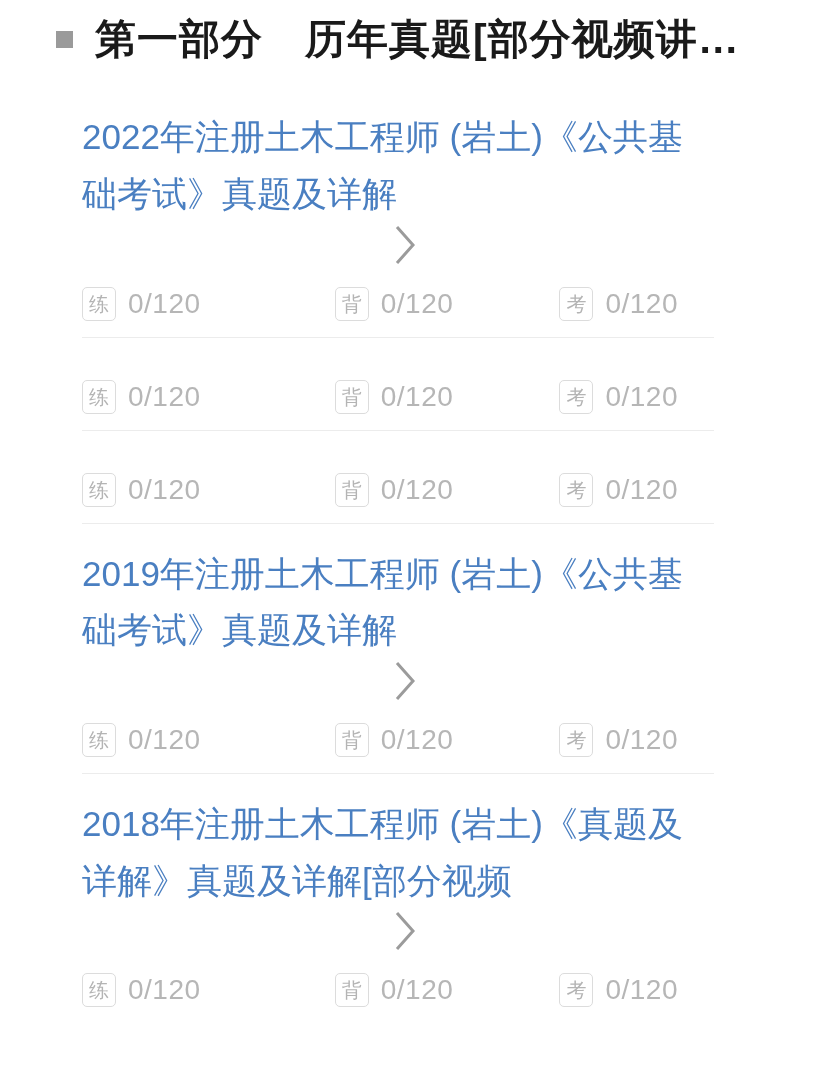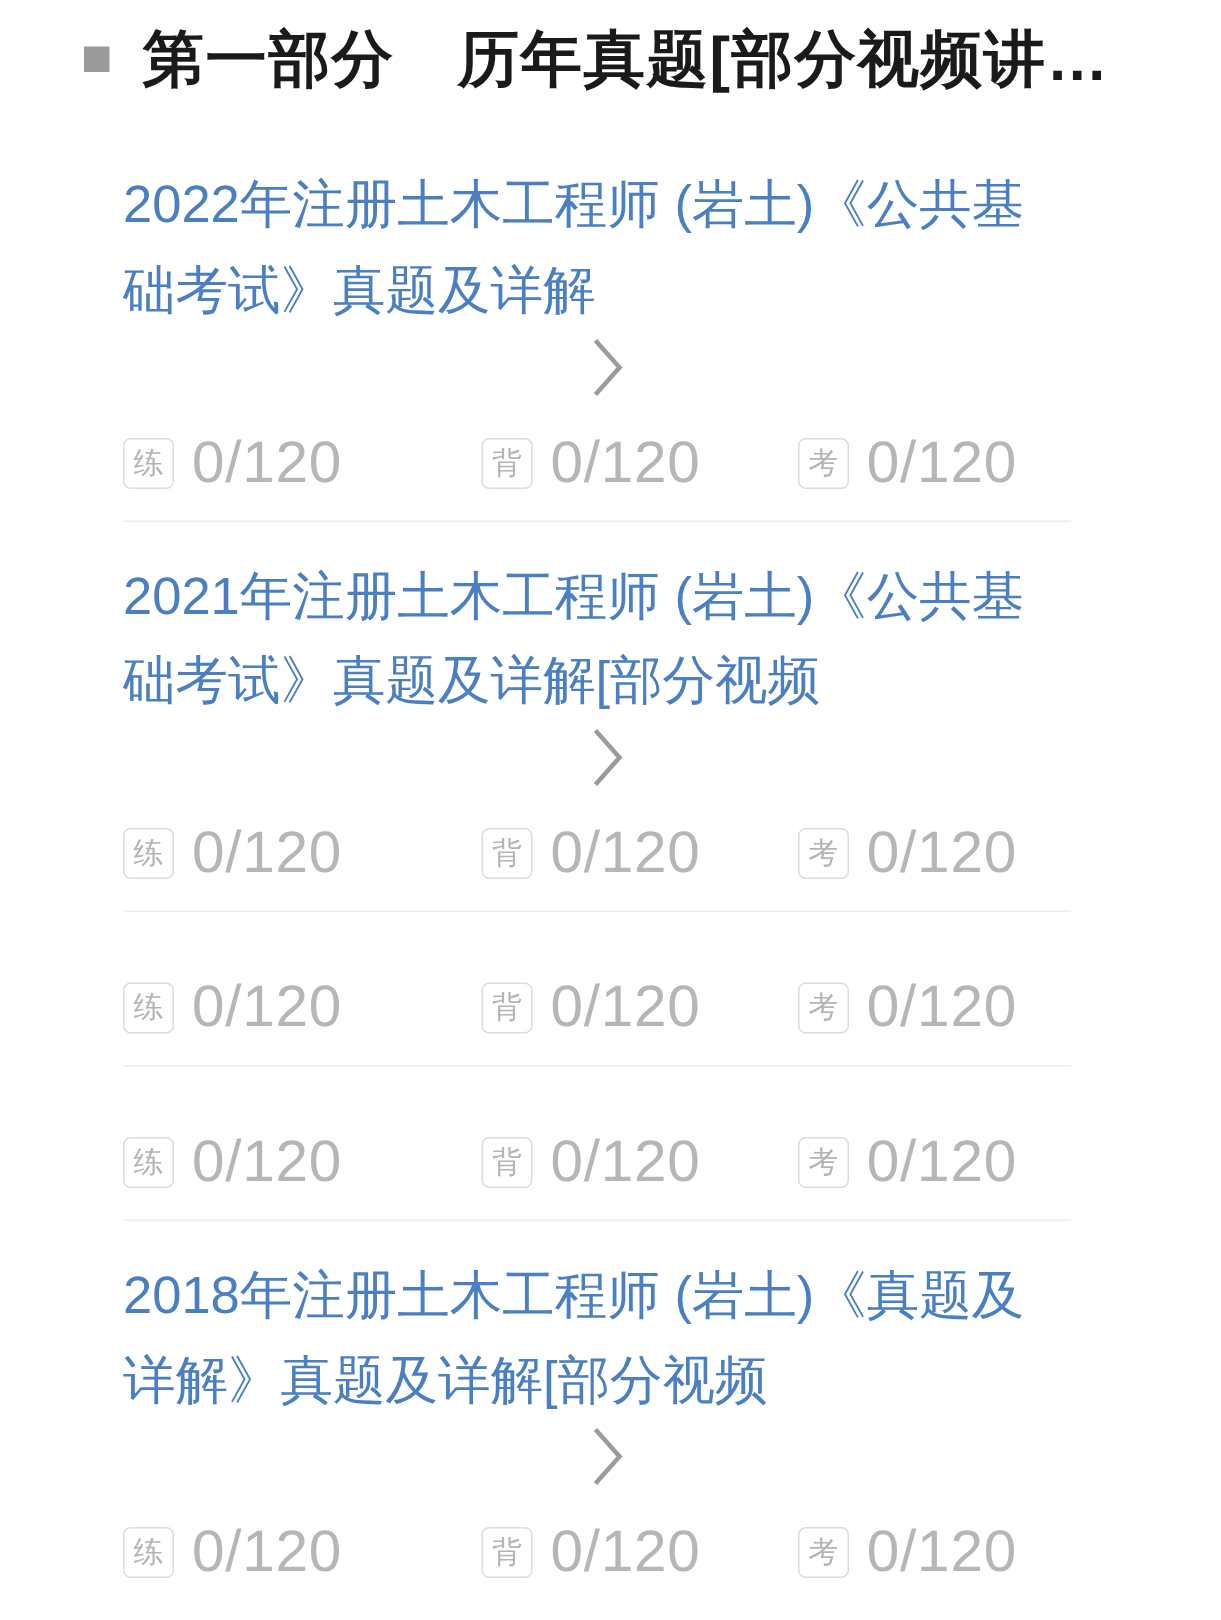--- a/index.html
+++ b/index.html
@@ -122,21 +122,21 @@
     padding: 0 5px;
     border: 1px solid #dcdcdc;
     border-radius: 5px;
     font-size: 20px;
     color: #b4b4b4;
     margin-right: 12px;
     background: #fff;
     line-height: 1;
   }
   .count {
-    font-size: 39px;
+    font-size: 28px;
     color: #b6b6b6;
     letter-spacing: 0.5px;
   }
 </style>
 </head>
 <body>
 
 <div class="page">
   <div class="left-gutter"></div>
   <div class="right-gutter"></div>
@@ -169,62 +169,62 @@
             <span class="count">0/120</span>
           </div>
           <div class="meta-cell c3">
             <span class="tag">考</span>
             <span class="count">0/120</span>
           </div>
         </div>
       </div>
 
       <div class="list-item">
+        <div class="meta-row">
+          <div class="meta-cell c1">
+            <span class="tag">练</span>
+            <span class="count">0/120</span>
+          </div>
+          <div class="meta-cell c2">
+            <span class="tag">背</span>
+            <span class="count">0/120</span>
+          </div>
+          <div class="meta-cell c3">
+            <span class="tag">考</span>
+            <span class="count">0/120</span>
+          </div>
+        </div>
+      </div>
+
+      <div class="list-item">
+        <div class="meta-row">
+          <div class="meta-cell c1">
+            <span class="tag">练</span>
+            <span class="count">0/120</span>
+          </div>
+          <div class="meta-cell c2">
+            <span class="tag">背</span>
+            <span class="count">0/120</span>
+          </div>
+          <div class="meta-cell c3">
+            <span class="tag">考</span>
+            <span class="count">0/120</span>
+          </div>
+        </div>
+      </div>
+
+      <div class="list-item">
         <div class="item-row">
-          <div class="item-title">2021年注册土木工程师 (岩土)《公共基础考试》真题及详解[部分视频</div>
+          <div class="item-title">2019年注册土木工程师 (岩土)《公共基础考试》真题及详解</div>
           <div class="chevron">
             <svg width="26" height="44" viewBox="0 0 26 44" fill="none" stroke="currentColor" stroke-width="3">
               <polyline points="5,4 21,22 5,40"></polyline>
             </svg>
           </div>
         </div>
-        <div class="meta-row">
-          <div class="meta-cell c1">
-            <span class="tag">练</span>
-            <span class="count">0/120</span>
-          </div>
-          <div class="meta-cell c2">
-            <span class="tag">背</span>
-            <span class="count">0/120</span>
-          </div>
-          <div class="meta-cell c3">
-            <span class="tag">考</span>
-            <span class="count">0/120</span>
-          </div>
-        </div>
-      </div>
-
-      <div class="list-item">
-        <div class="meta-row">
-          <div class="meta-cell c1">
-            <span class="tag">练</span>
-            <span class="count">0/120</span>
-          </div>
-          <div class="meta-cell c2">
-            <span class="tag">背</span>
-            <span class="count">0/120</span>
-          </div>
-          <div class="meta-cell c3">
-            <span class="tag">考</span>
-            <span class="count">0/120</span>
-          </div>
-        </div>
-      </div>
-
-      <div class="list-item">
         <div class="meta-row">
           <div class="meta-cell c1">
             <span class="tag">练</span>
             <span class="count">0/120</span>
           </div>
           <div class="meta-cell c2">
             <span class="tag">背</span>
             <span class="count">0/120</span>
           </div>
           <div class="meta-cell c3">

